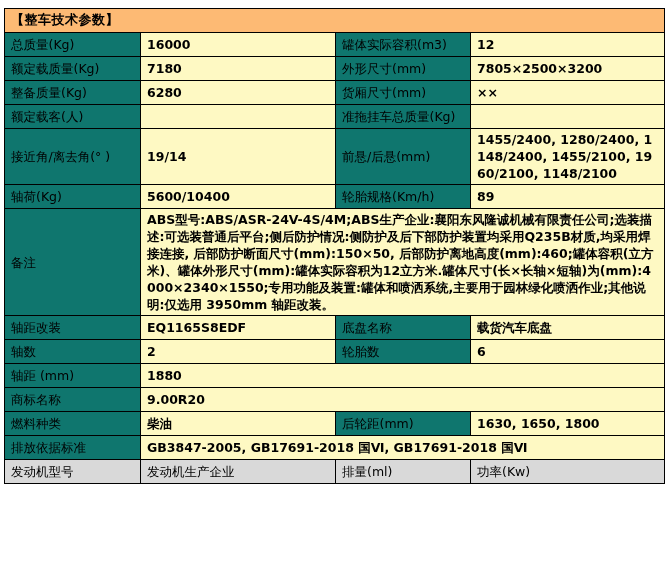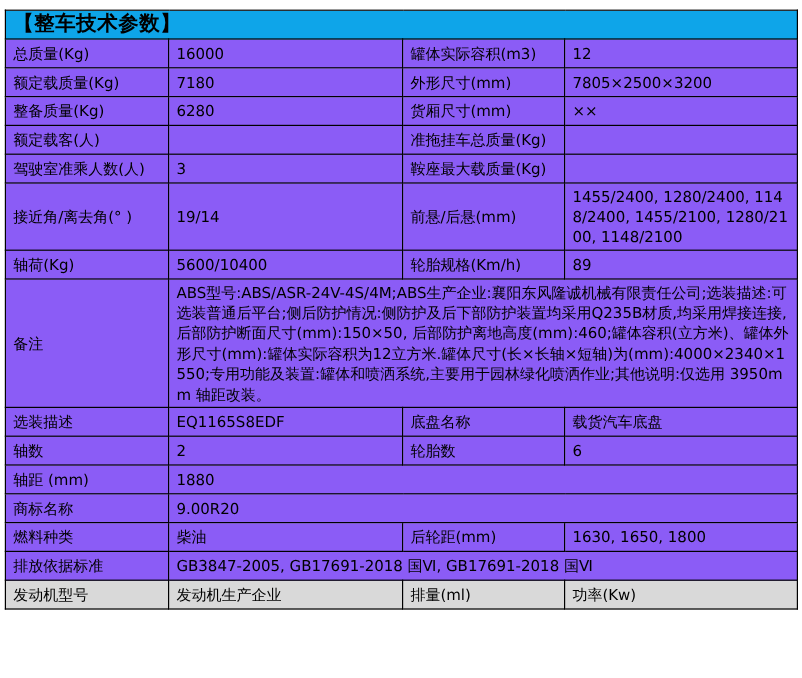--- a/index.html
+++ b/index.html
@@ -26,34 +26,36 @@
     padding: 2px 6px;
     line-height: 17px;
     vertical-align: middle;
     word-break: break-all;
     overflow-wrap: break-word;
     white-space: normal;
     empty-cells: show;
     height: 19px;
   }
   td.section-header {
-    background: #0ea5e9;
+    background: #fdba74;
     font-weight: bold;
-    font-size: 17px;
+    font-size: 13px;
     padding: 3px 8px;
     letter-spacing: 0.5px;
+    font-family: Liberation Mono, monospace;
   }
   tr.subheader-row td {
     background: #d9d9d9;
   }
   td.label-cell {
-    background: #8b5cf6;
+    background: #0f766e;
   }
   td.value-cell {
-    background: #8b5cf6;
+    background: #fef9c3;
+    font-weight: bold;
   }
   td.remarks-cell {
     line-height: 19px;
   }
 </style>
 </head>
 <body>
 
 <div class="page-wrap">
   <table class="spec-table">
@@ -85,43 +87,37 @@
           <td class="label-cell">货厢尺寸(mm)</td>
           <td class="value-cell">××</td>
         </tr>
         <tr>
           <td class="label-cell">额定载客(人)</td>
           <td class="value-cell"></td>
           <td class="label-cell">准拖挂车总质量(Kg)</td>
           <td class="value-cell"></td>
         </tr>
         <tr>
-          <td class="label-cell">驾驶室准乘人数(人)</td>
-          <td class="value-cell">3</td>
-          <td class="label-cell">鞍座最大载质量(Kg)</td>
-          <td class="value-cell"></td>
-        </tr>
-        <tr>
           <td class="label-cell">接近角/离去角(° )</td>
           <td class="value-cell">19/14</td>
           <td class="label-cell">前悬/后悬(mm)</td>
-          <td class="value-cell">1455/2400, 1280/2400, 1148/2400, 1455/2100, 1280/2100, 1148/2100</td>
+          <td class="value-cell">1455/2400, 1280/2400, 1148/2400, 1455/2100, 1960/2100, 1148/2100</td>
         </tr>
         <tr>
           <td class="label-cell">轴荷(Kg)</td>
           <td class="value-cell">5600/10400</td>
           <td class="label-cell">轮胎规格(Km/h)</td>
           <td class="value-cell">89</td>
         </tr>
         <tr>
           <td class="label-cell">备注</td>
           <td colspan="3" class="value-cell remarks-cell">ABS型号:ABS/ASR-24V-4S/4M;ABS生产企业:襄阳东风隆诚机械有限责任公司;选装描述:可选装普通后平台;侧后防护情况:侧防护及后下部防护装置均采用Q235B材质,均采用焊接连接, 后部防护断面尺寸(mm):150×50, 后部防护离地高度(mm):460;罐体容积(立方米)、罐体外形尺寸(mm):罐体实际容积为12立方米.罐体尺寸(长×长轴×短轴)为(mm):4000×2340×1550;专用功能及装置:罐体和喷洒系统,主要用于园林绿化喷洒作业;其他说明:仅选用 3950mm 轴距改装。</td>
         </tr>
         <tr>
-          <td class="label-cell">选装描述</td>
+          <td class="label-cell">轴距改装</td>
           <td class="value-cell">EQ1165S8EDF</td>
           <td class="label-cell">底盘名称</td>
           <td class="value-cell">载货汽车底盘</td>
         </tr>
         <tr>
           <td class="label-cell">轴数</td>
           <td class="value-cell">2</td>
           <td class="label-cell">轮胎数</td>
           <td class="value-cell">6</td>
         </tr>

